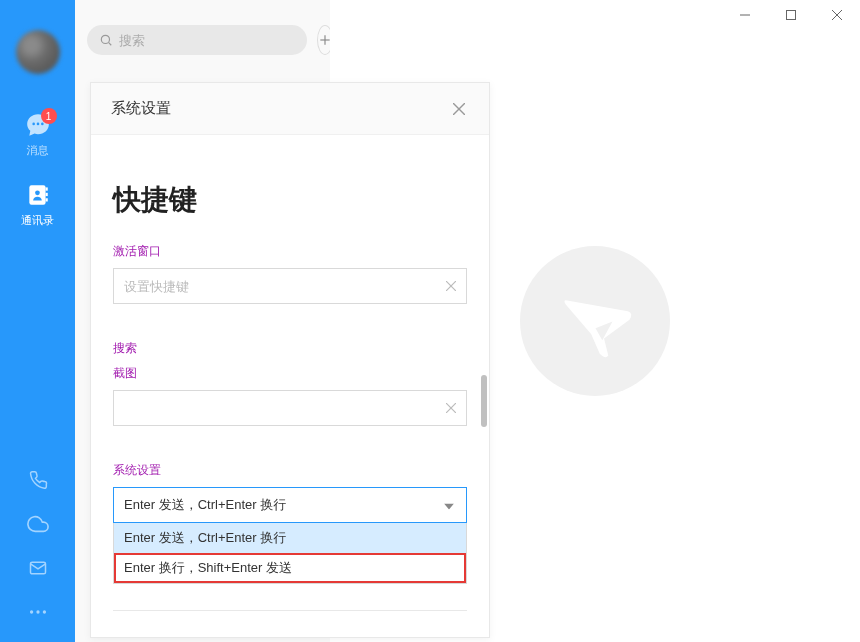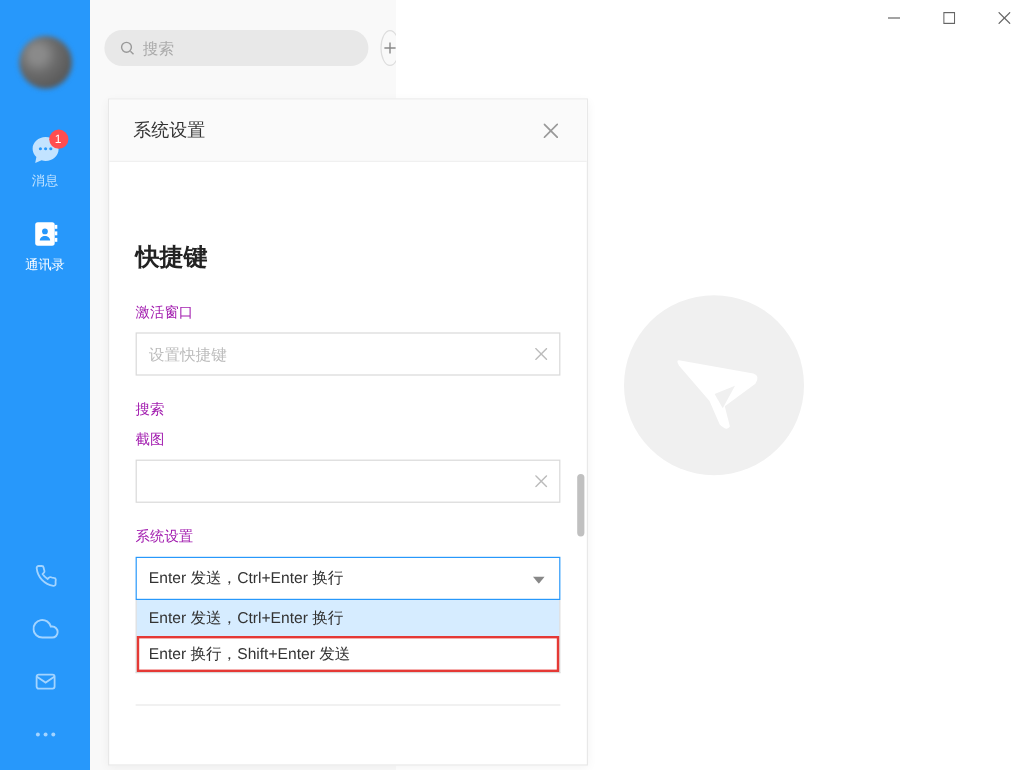--- a/index.html
+++ b/index.html
@@ -29,30 +29,30 @@
     .add-btn { width: 30px; height: 30px; border-radius: 50%; display: flex; align-items: center; justify-content: center; cursor: pointer; color: #888; border: 1px solid #ddd; }
     
     
     .main-bg { position: absolute; left: 330px; top: 0; right: 0; bottom: 0; background: #fff; display: flex; align-items: center; justify-content: center; }
     .wing-placeholder { width: 150px; height: 150px; border-radius: 50%; background: #f0f0f0; display: flex; align-items: center; justify-content: center; }
     
     
     .left-col { position: absolute; left: 75px; top: 80px; width: 255px; bottom: 0; background: #f9f9f9; }
     
     
-    .settings-panel { position: absolute; left: 90px; top: 82px; width: 400px; height: 556px; background: #fff; border: 1px solid #e8e8e8; box-shadow: 0 2px 8px rgba(0,0,0,0.05); display: flex; flex-direction: column; gap: 20px; }
+    .settings-panel { position: absolute; left: 90px; top: 82px; width: 400px; height: 556px; background: #fff; border: 1px solid #e8e8e8; box-shadow: 0 2px 8px rgba(0,0,0,0.05); display: flex; flex-direction: column; }
     .panel-header { height: 52px; display: flex; align-items: center; justify-content: space-between; padding: 0 20px; border-bottom: 1px solid #f0f0f0; background: #fafafa; }
     .panel-title { font-size: 15px; color: #333; }
     .panel-close { width: 20px; height: 20px; display: flex; align-items: center; justify-content: center; cursor: pointer; color: #999; font-size: 16px; }
     .panel-body { flex: 1; overflow: hidden; padding: 10px 22px 0; position: relative; }
     .truncated-row { color: #999; font-size: 12px; white-space: nowrap; overflow: hidden; height: 8px; margin-bottom: 28px; }
     
-    .section-title { font-size: 20px; font-weight: bold; color: #222; margin-bottom: 24px; }
+    .section-title { font-size: 28px; font-weight: bold; color: #222; margin-bottom: 24px; }
     .field-label { font-size: 12px; color: #a21caf; margin-bottom: 8px; }
-    .input-row { position: relative; width: 100%; height: 36px; border: 1px solid #d9d9d9; display: flex; align-items: center; padding: 0 34px 0 10px; margin-bottom: 20px; }
+    .input-row { position: relative; width: 100%; height: 36px; border: 1px solid #d9d9d9; display: flex; align-items: center; padding: 0 34px 0 10px; margin-bottom: 36px; }
     .input-row input { border: none; outline: none; width: 100%; font-size: 13px; color: #333; }
     .input-row input::placeholder { color: #bbb; }
     .clear-x { position: absolute; right: 10px; top: 50%; transform: translateY(-50%); color: #bbb; font-size: 14px; cursor: pointer; }
     
     .select-row { position: relative; width: 100%; height: 36px; border: 1px solid #2798FB; display: flex; align-items: center; padding: 0 34px 0 10px; font-size: 13px; color: #333; cursor: pointer; }
     .select-caret { position: absolute; right: 12px; top: 50%; transform: translateY(-50%); color: #888; }
     .dropdown { width: 100%; border: 1px solid #d9d9d9; border-top: none; }
     .option { height: 30px; display: flex; align-items: center; padding: 0 10px; font-size: 13px; color: #333; cursor: pointer; }
     .option.hover { background: #d6ecff; }
     .option.highlight { outline: 2px solid #e53935; outline-offset: -2px; }

